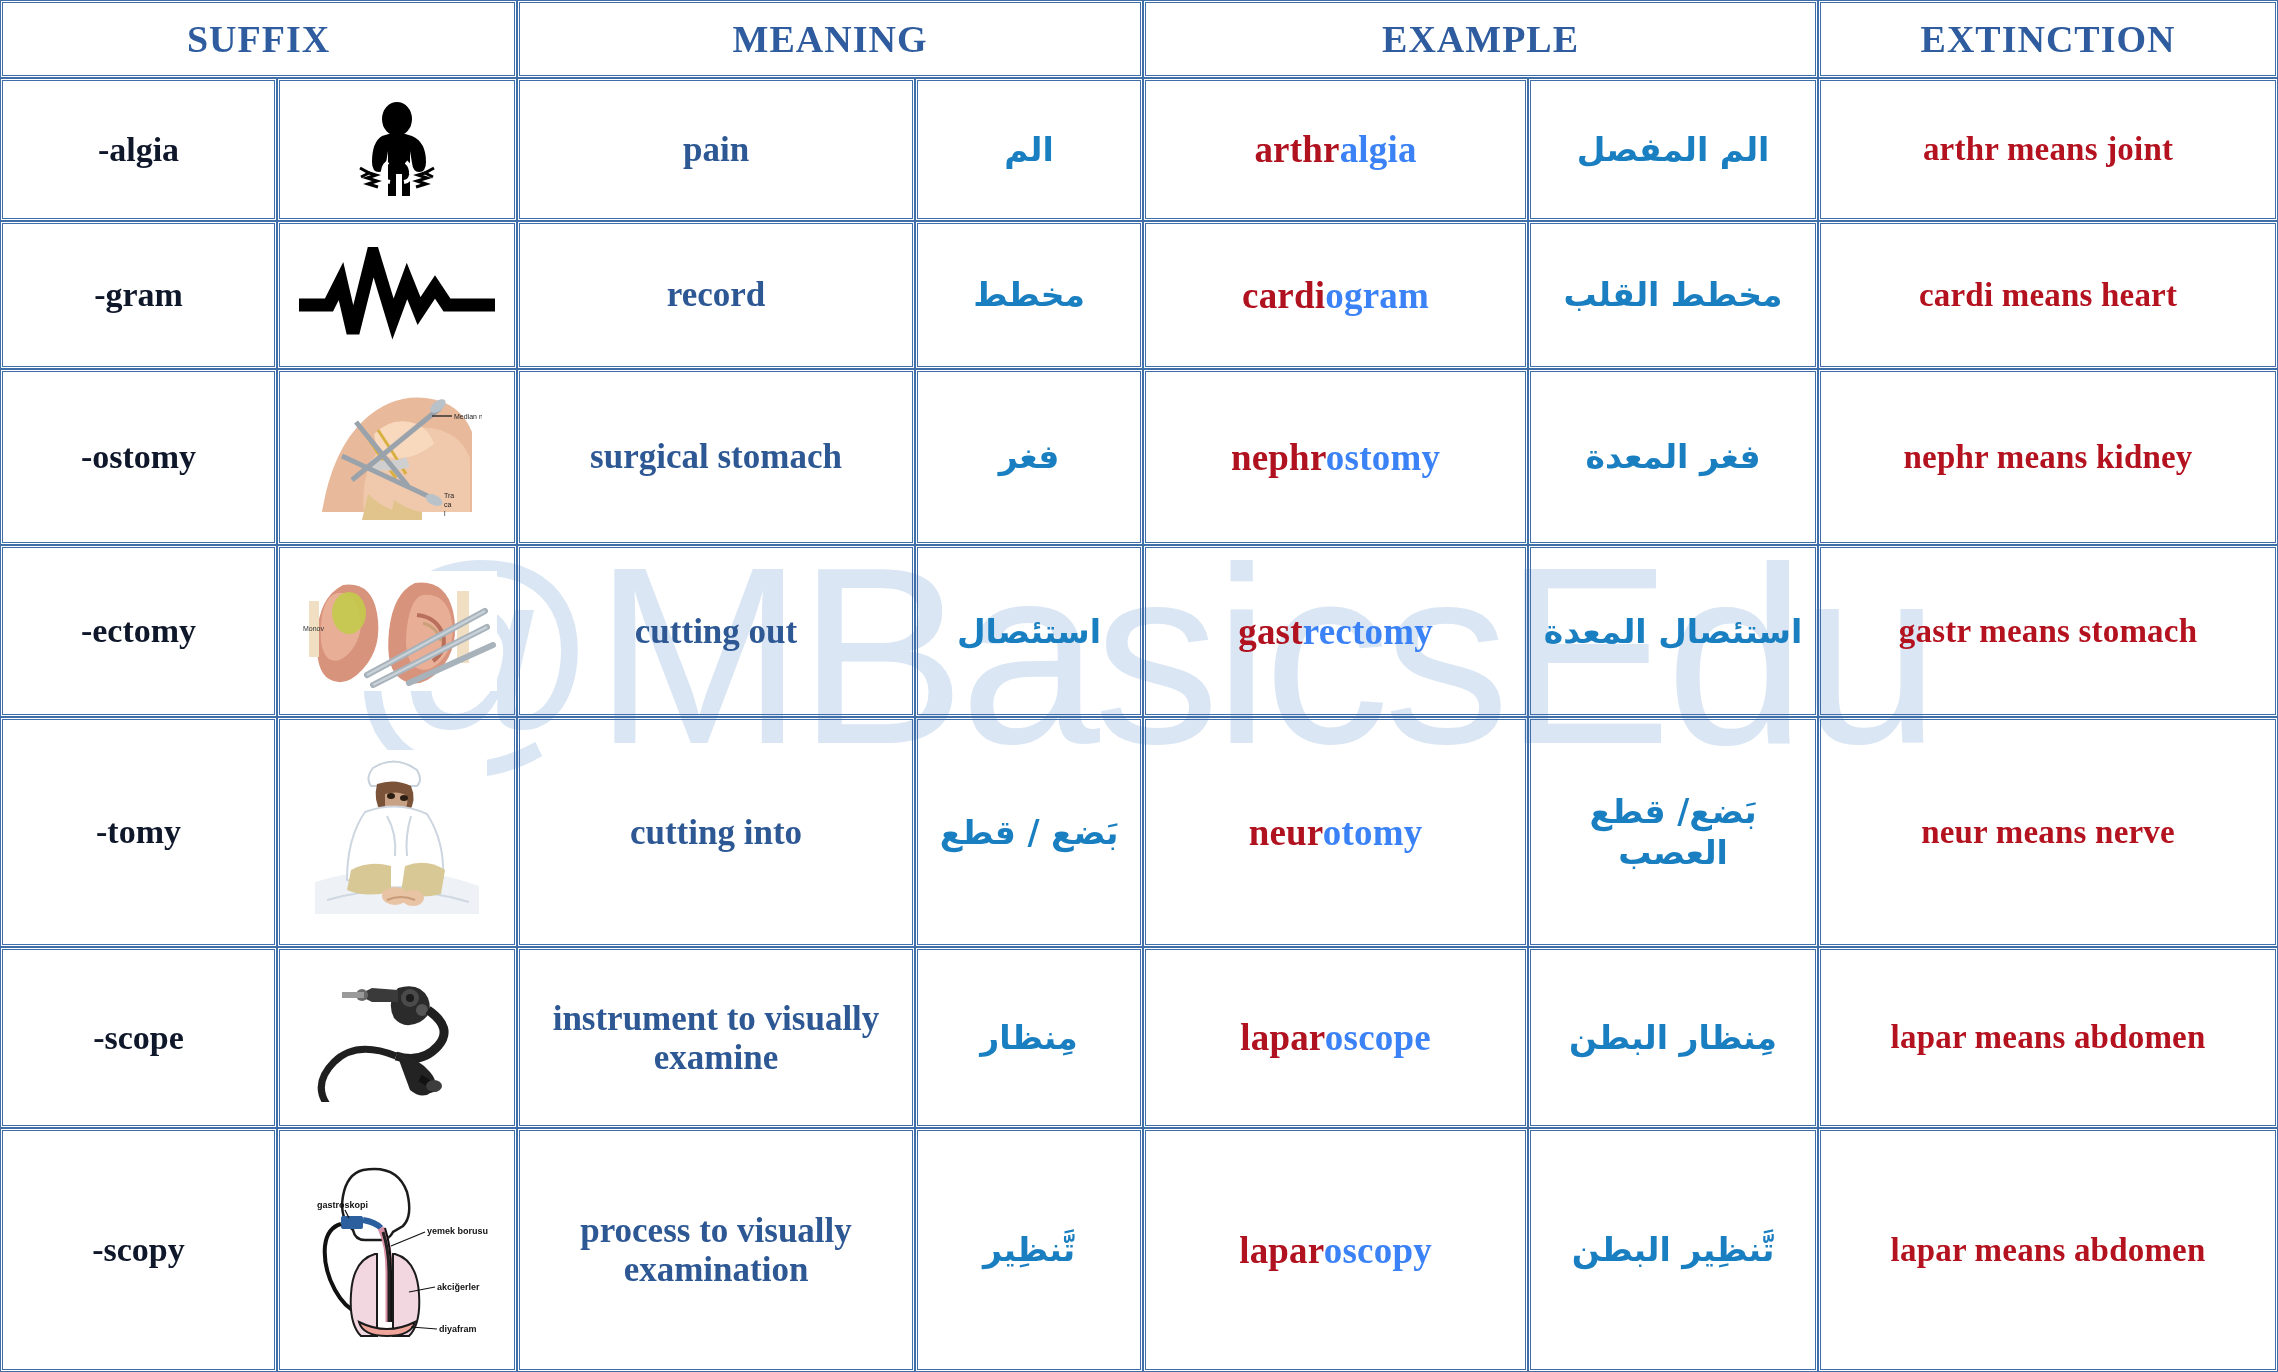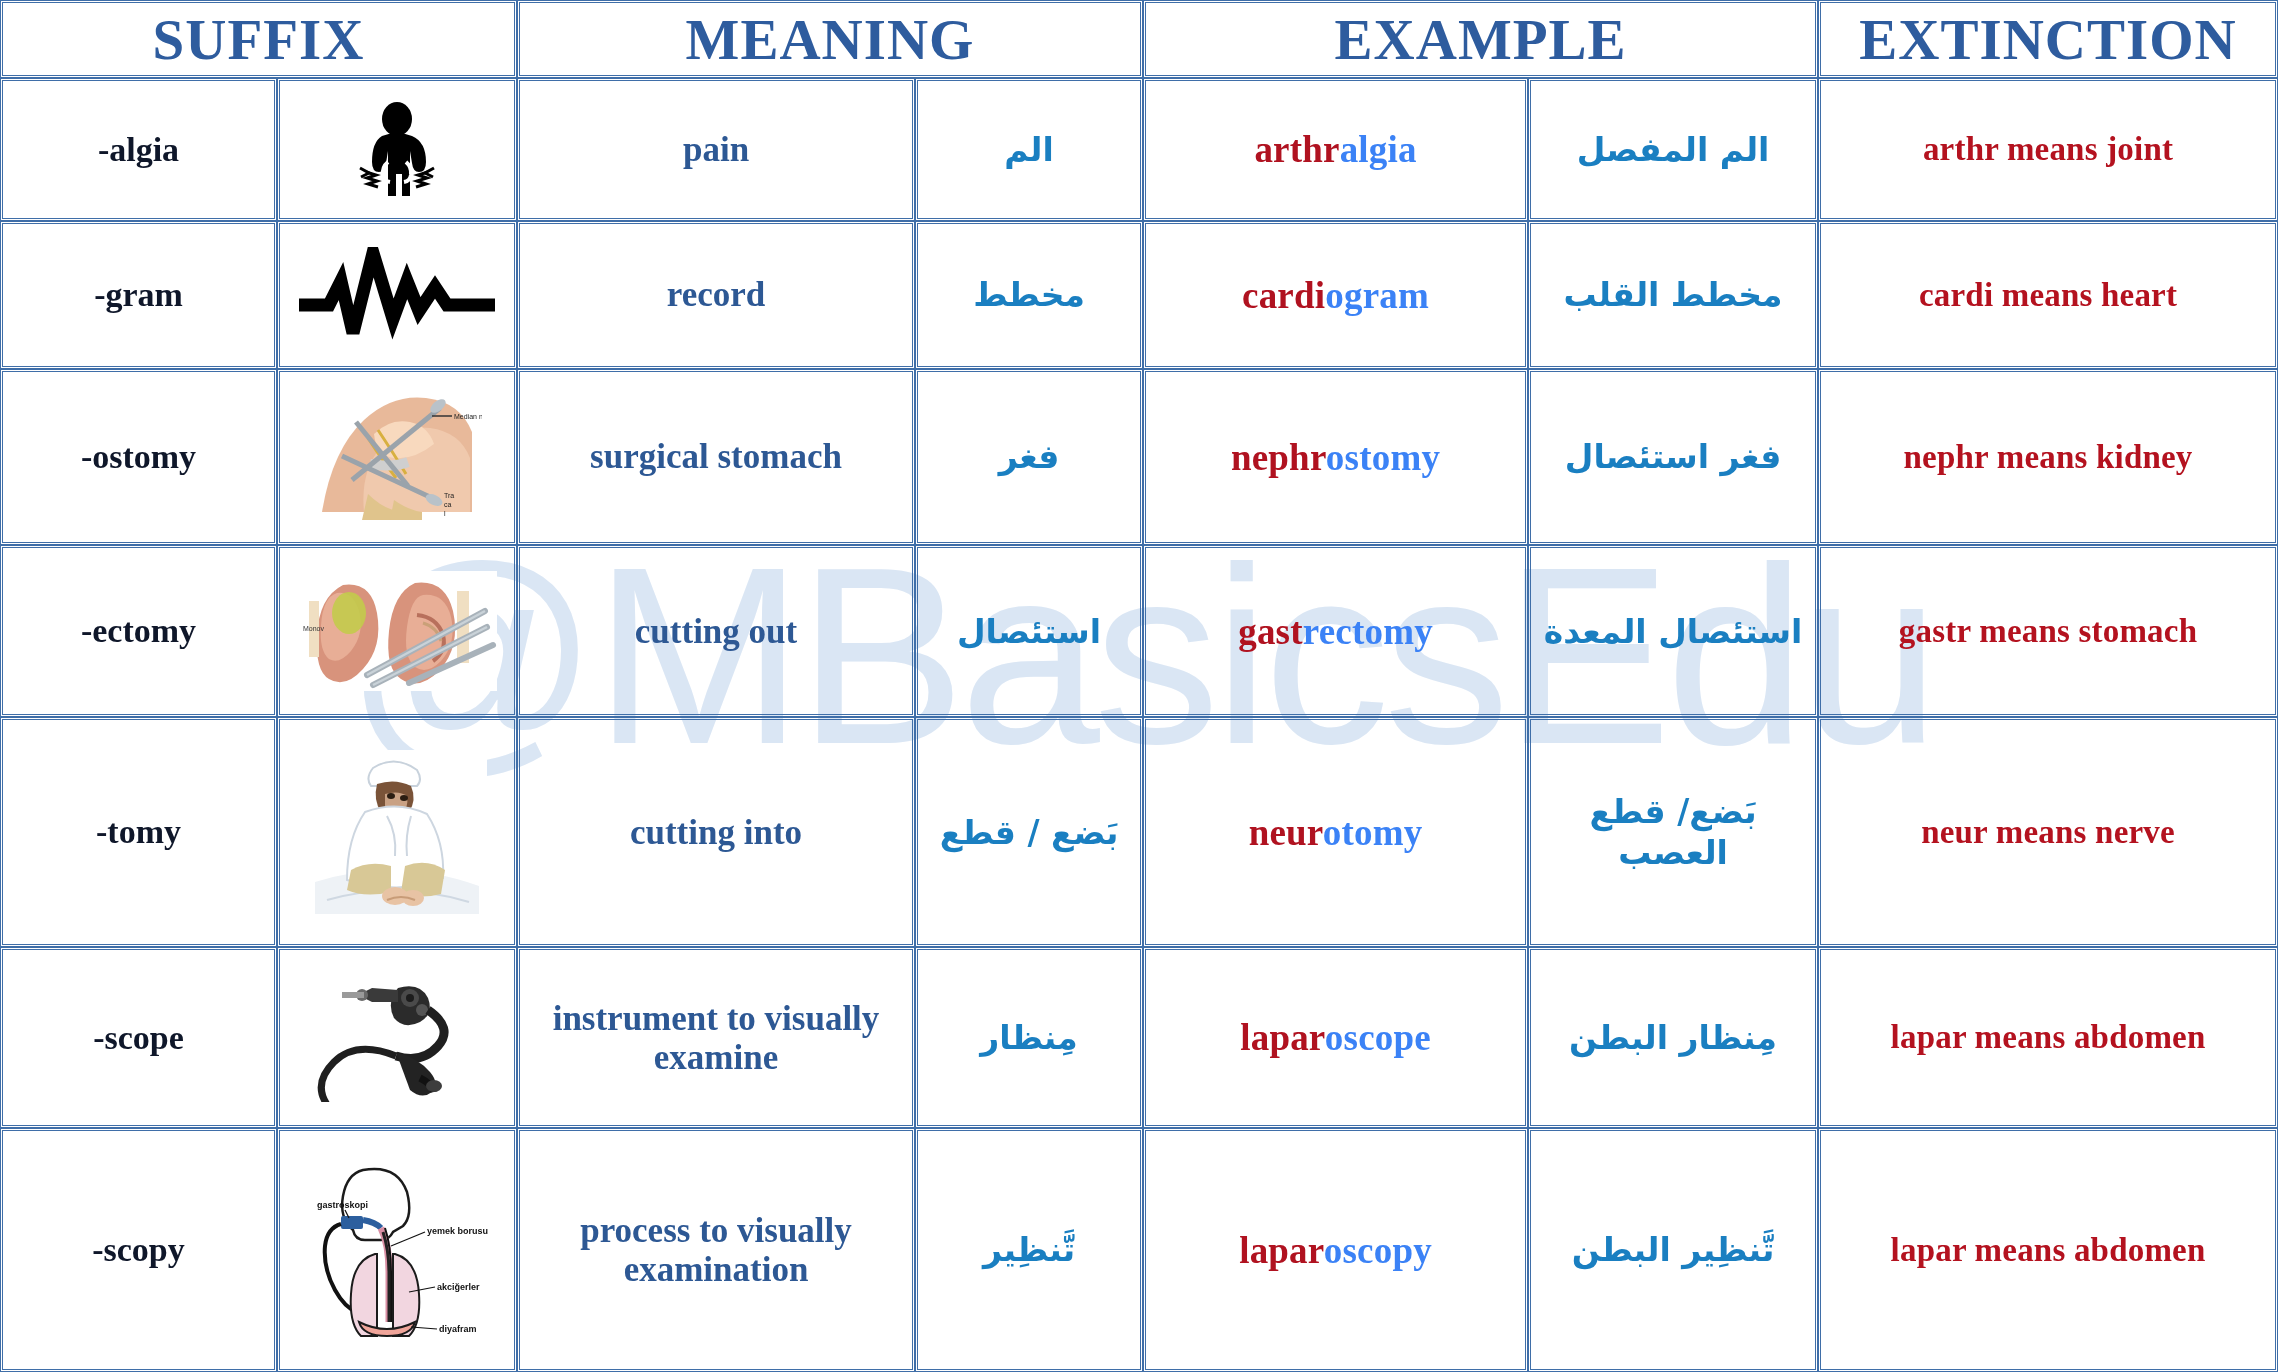--- a/index.html
+++ b/index.html
@@ -54,21 +54,21 @@
   col.c-meaning { width: 398px; }
   col.c-mar     { width: 228px; }
   col.c-example { width: 385px; }
   col.c-exar    { width: 290px; }
   col.c-ext     { width: 460px; }
 
   
   thead th {
     height: 78px;
     color: #2e5c9e;
-    font-size: 57px;
+    font-size: 38px;
     font-weight: bold;
     letter-spacing: 1px;
     font-family: "Liberation Serif", "DejaVu Serif", serif;
   }
   
   .suffix-cell {
     color: #0f172a;
     font-size: 34px;
     font-weight: bold;
   }
@@ -220,21 +220,21 @@
               <text x="142" y="25" font-family="Liberation Sans, sans-serif" font-size="7" fill="#222">Median nerve</text>
               <text x="132" y="104" font-family="Liberation Sans, sans-serif" font-size="7" fill="#222">Tra</text>
               <text x="132" y="113" font-family="Liberation Sans, sans-serif" font-size="7" fill="#222">ca</text>
               <text x="132" y="122" font-family="Liberation Sans, sans-serif" font-size="7" fill="#222">l</text>
             </svg>
           </div>
         </td>
         <td class="meaning-en">surgical stomach</td>
         <td class="meaning-ar">فغر</td>
         <td class="example-en"><span class="root">nephr</span><span class="sfx">ostomy</span></td>
-        <td class="example-ar">فغر استئصال</td>
+        <td class="example-ar">فغر المعدة</td>
         <td class="extinction">nephr means kidney</td>
       </tr>
 
       <tr class="r4">
         <td class="suffix-cell">-ectomy</td>
         <td class="icon-cell">
           <div class="icon-wrap">
             <svg width="200" height="120" viewBox="0 0 200 120" aria-hidden="true">
               <rect x="0" y="0" width="200" height="120" fill="#ffffff"></rect>
 

